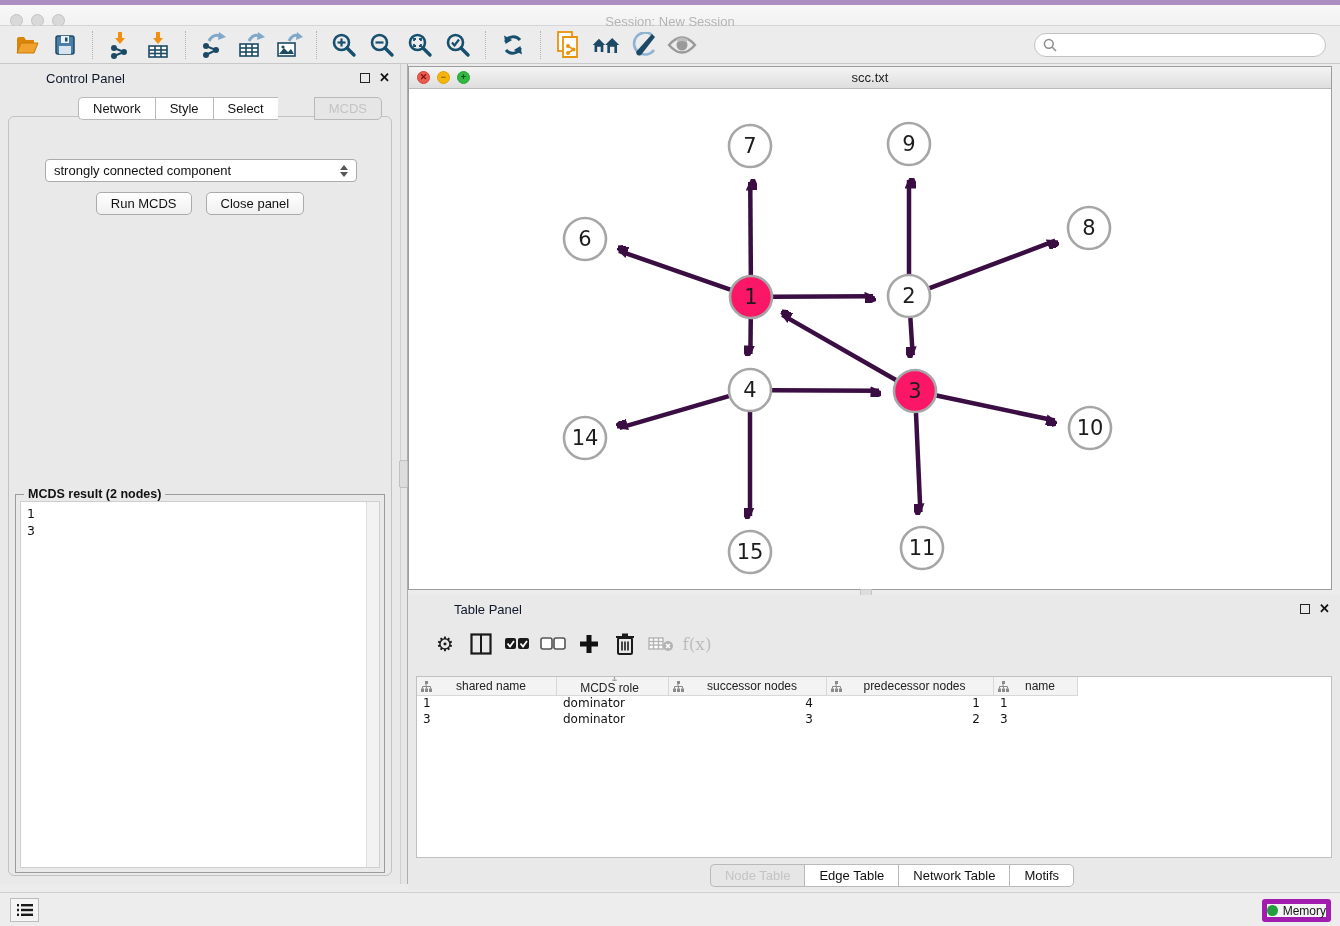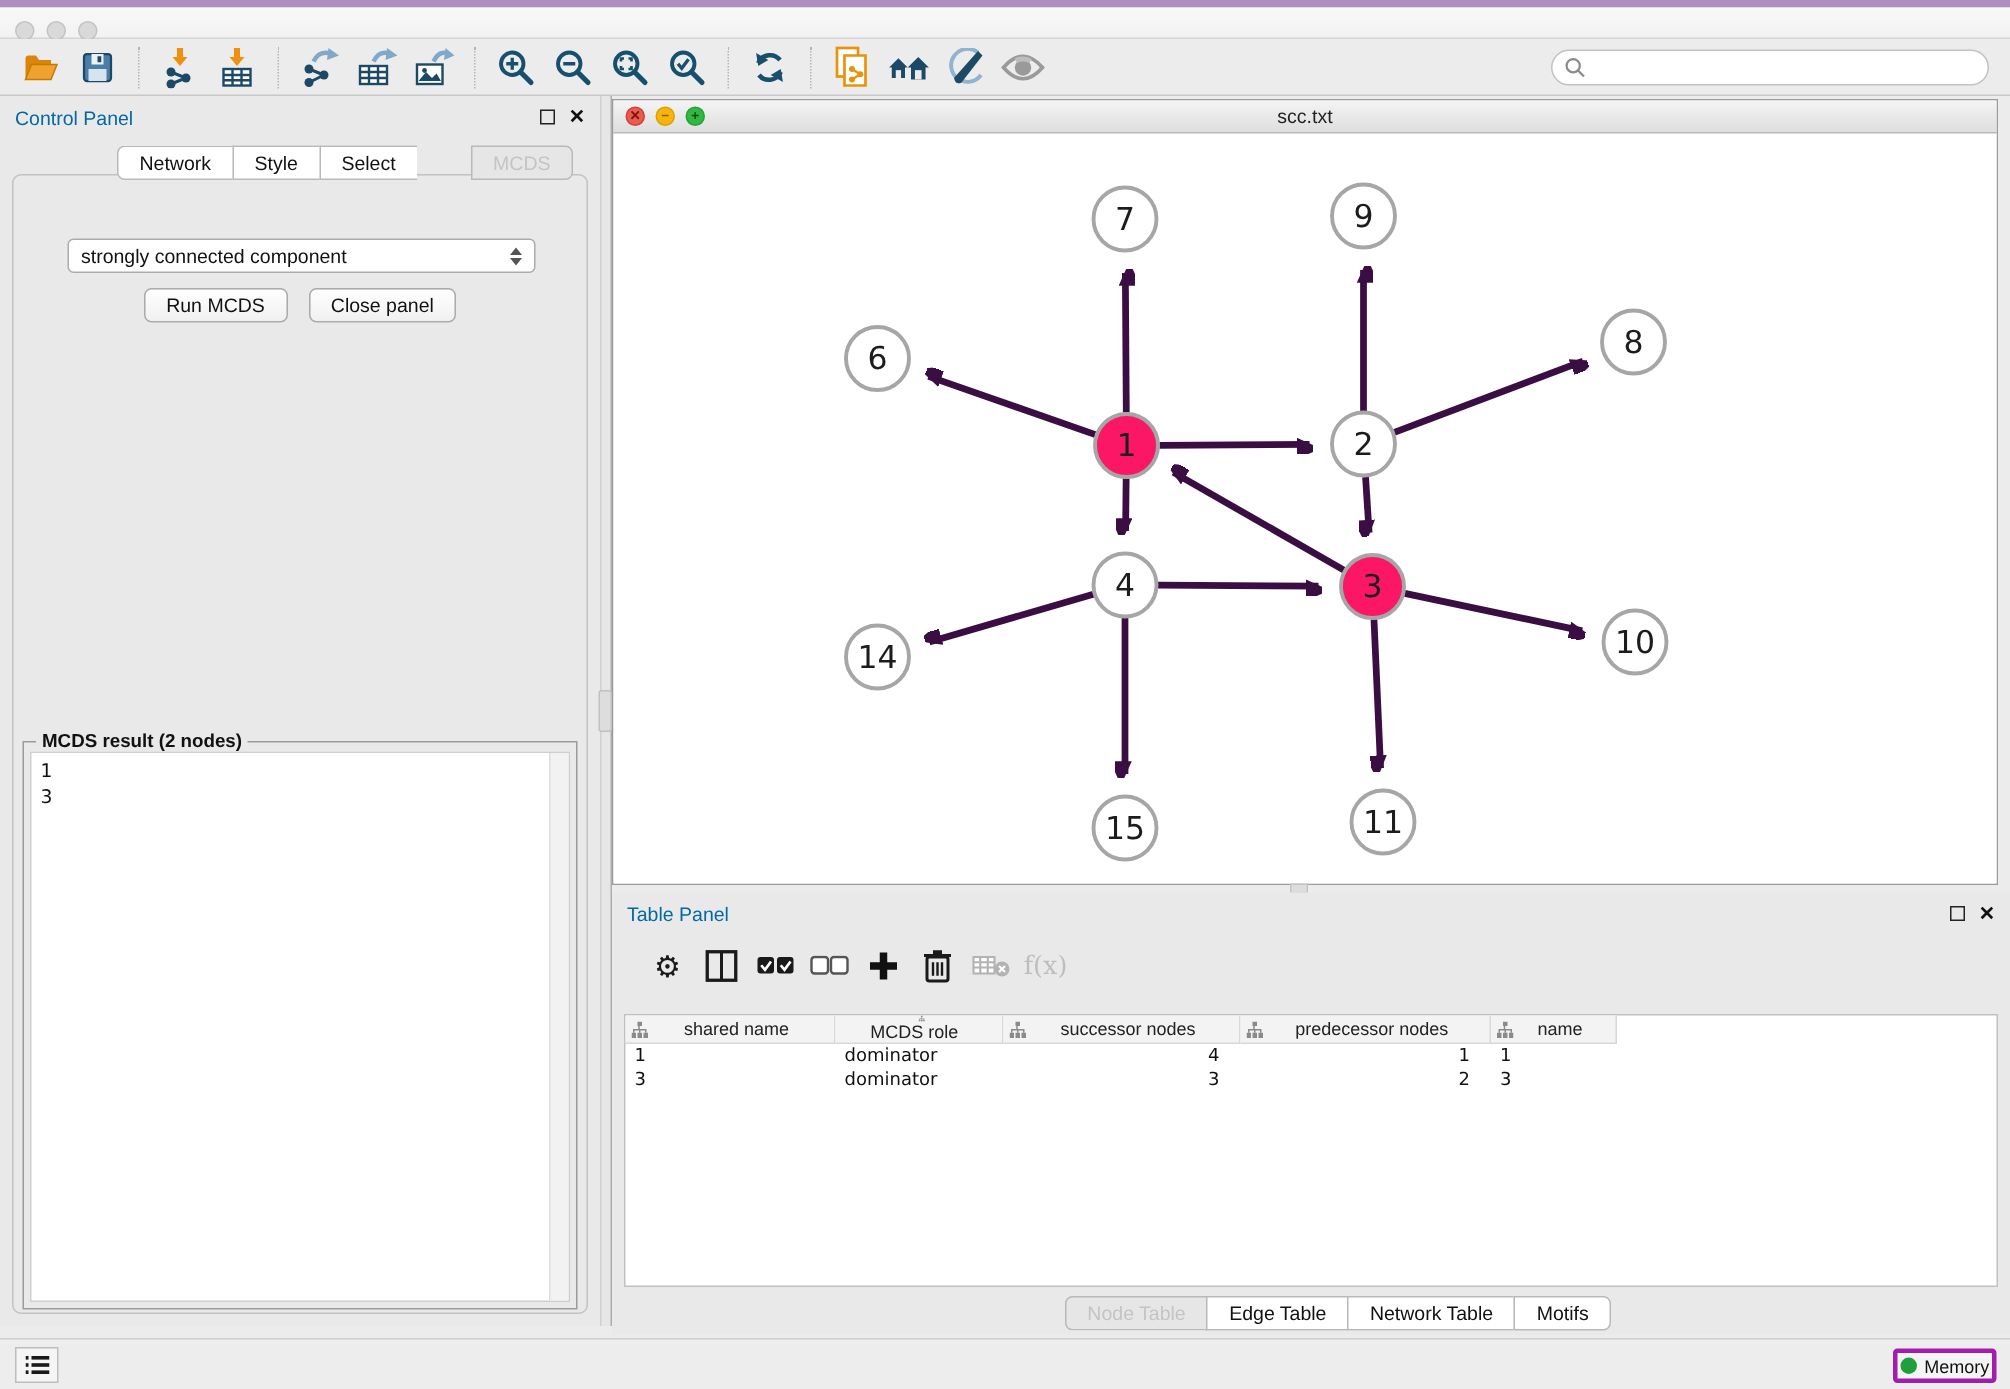--- a/index.html
+++ b/index.html
@@ -17,21 +17,21 @@
   .toolbar { left:0; top:26px; width:1340px; height:38px; background:#ECECEC; border-bottom:1px solid #C8C8C8; display:flex; align-items:center; padding:0 8px; }
   .tb-ico { width:30px; height:30px; display:flex; align-items:center; justify-content:center; margin:0 4px; }
   .tb-sep { width:1px; height:28px; border-left:1px dotted #B5B5B5; margin:0 8px; }
   .tb-spacer { flex:1; }
   .searchbox { width:292px; height:24px; background:#fff; border:1px solid #C2C2C2; border-radius:12px; display:flex; align-items:center; padding:0 8px; margin-right:6px; }
   .searchbox input { border:none; outline:none; flex:1; font-size:12px; margin-left:5px; background:transparent; }
 
   
   .control-panel { left:0; top:64px; width:400px; height:820px; background:#E9E9E9; }
   .panel-header { height:28px; display:flex; align-items:center; padding:0 10px; }
-  .panel-title { font-size:13px; color:#0369a1; }
+  .panel-title { font-size:13px; color:#0f172a;margin-left:36px; }
   .panel-hdr-icons { margin-left:auto; display:flex; align-items:center; gap:9px; }
   .float-ico { width:10px; height:10px; border:1.6px solid #222; }
   .close-ico { font-size:13px; font-weight:bold; color:#111; line-height:10px; }
   .cp-tabs { left:78px; top:33px; display:flex; z-index:2; }
   .tab { padding:3px 14px; font-size:13px; background:#fff; border:1px solid #B9B9B9; border-right:none; color:#111; }
   .tab:first-child { border-radius:5px 0 0 5px; }
   .tab:last-child { border-right:1px solid #B9B9B9; border-radius:0 5px 5px 0; }
   .tab.active { background:#E6E6E6; color:#C4C4C4;margin-left:36px; }
   .cp-inner { left:8px; top:52px; width:384px; height:760px; background:#E9E9E9; border:1px solid #C2C2C2; border-radius:6px; }
   .opt-label { left:0; top:21px; width:100%; text-align:center; font-size:13px; color:#111; }
@@ -76,33 +76,34 @@
   .th .hier { margin-left:4px; }
   .t-row { display:flex; height:16px; font-size:12px; color:#111; font-family:"DejaVu Sans", sans-serif; }
   .td { overflow:hidden; white-space:nowrap; }
   .td.left { text-align:left; padding-left:6px; }
   .td.right { text-align:right; padding-right:14px; }
   .tp-tabs { left:0; top:269px; width:100%; display:flex; justify-content:center; }
 
   
   .statusbar { left:0; top:892px; width:1340px; height:34px; background:#EDEDED; border-top:1px solid #CFCFCF; }
   .list-btn { left:10px; top:5px; width:29px; height:24px; background:#F5F5F5; border:1px solid #BDBDBD; display:flex; align-items:center; justify-content:center; }
-  .memory-btn { left:1262px; top:6px; width:69px; height:23px; background:#F4F4F4; border:3px solid #a21caf; border-radius:3px; display:flex; align-items:center; justify-content:center; gap:5px; font-size:12px; color:#111; }
+  .memory-btn { left:1262px; top:6px; width:69px; height:23px; background:#F4F4F4; border:5px solid #a21caf; border-radius:3px; display:flex; align-items:center; justify-content:center; gap:5px; font-size:12px; color:#111; }
   .mem-dot { width:11px; height:11px; border-radius:50%; background:#1FA03C; }
 </style>
 </head>
 <body>
 
 <div class="abs top-strip"></div>
 <div class="abs titlebar">
   <div class="abs tl-dots">
     <div class="tl-dot"></div>
     <div class="tl-dot"></div>
     <div class="tl-dot"></div>
   </div>
+  <div class="abs win-title">Session: New Session</div>
 </div>
 
 <div class="abs toolbar">
   <div class="tb-ico">
     <svg width="26" height="24" viewBox="0 0 26 24">
         <path d="M3 20 V6 q0-2 2-2 h5 l2 3 h8 v3 H7 Z" fill="#D98608"></path>
         <path d="M7 10 h17 l-4 10 H3 Z" fill="#F0A12E" stroke="#C67A06"></path>
       </svg>
   </div>
   <div class="tb-ico">

